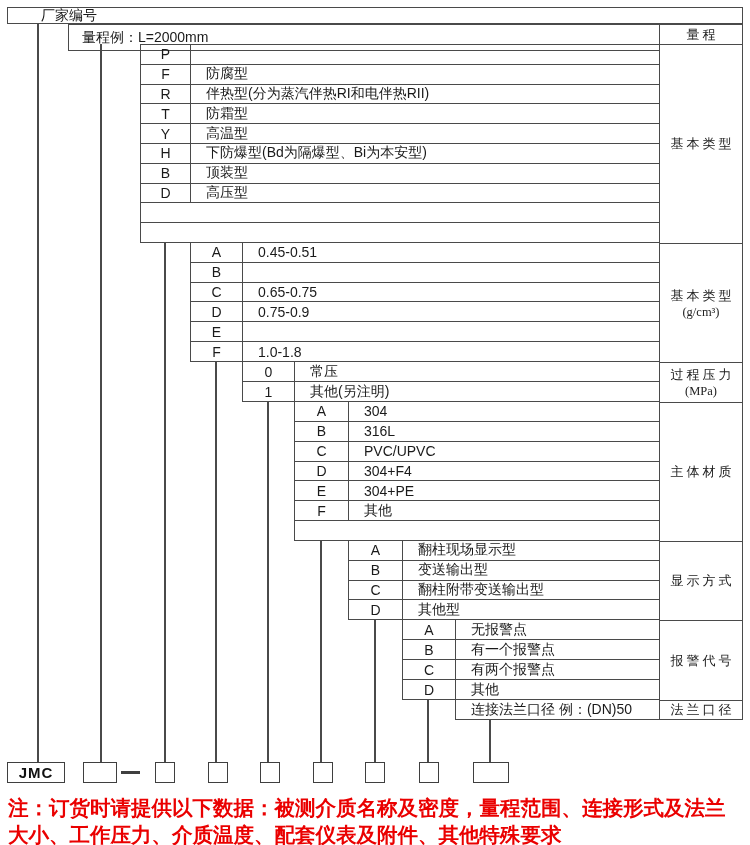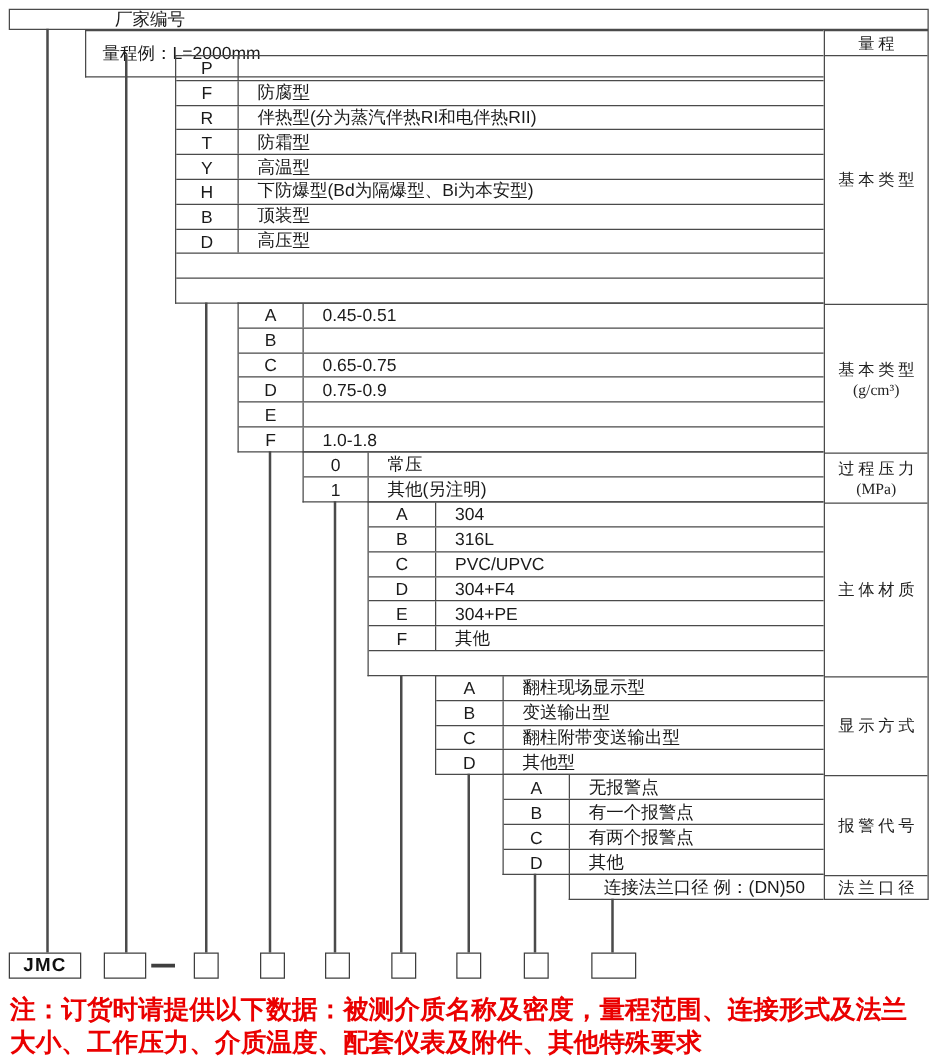--- a/index.html
+++ b/index.html
@@ -36,25 +36,25 @@
   .jmc{display:flex;align-items:center;justify-content:center;font-weight:bold;font-size:15px;letter-spacing:1px;color:#111;}
   .dash{position:absolute;left:121px;top:771px;width:19px;height:3px;background:#3f3f3f;}
   
   .note{position:absolute;left:8px;top:794px;width:740px;color:#ea0000;font-weight:bold;font-size:20.5px;line-height:27px;white-space:nowrap;}
 </style>
 </head>
 <body>
 
 <div id="stage">
 
-  <div class="bx hdr-text" style="left:7px;top:7px;width:736px;height:17px;padding-left:84px;">
+  <div class="bx hdr-text" style="left:7px;top:7px;width:736px;height:17px;padding-left:33px;">
     <span>厂家编号</span>
   </div>
 
-  <div class="bx noright hdr-text" style="left:68px;top:24px;width:591px;height:38px;padding-left:13px;">
+  <div class="bx noright hdr-text" style="left:68px;top:24px;width:591px;height:27px;padding-left:13px;">
     <span>量程例：L=2000mm</span>
   </div>
 
   <div class="tbl t-basic" style="left:140px;top:44px;width:519px;height:199px;">
     <div class="row">
         <div class="code">P</div>
       </div>
     <div class="row">
         <div class="code">F</div>
         <div class="val">防腐型</div>
@@ -188,21 +188,21 @@
     <div class="row">
         <div class="code">C</div>
         <div class="val">有两个报警点</div>
       </div>
     <div class="row">
         <div class="code">D</div>
         <div class="val">其他</div>
       </div>
   </div>
 
-  <div class="tbl" style="left:455px;top:699px;width:204px;height:21px;padding-left:12px;">
+  <div class="tbl" style="left:455px;top:699px;width:204px;height:21px;">
     <div class="row">
         <div class="val">连接法兰口径 例：(DN)50</div>
       </div>
   </div>
 
   <div class="sidecol">
     <div class="scell" style="height:20px;">
         <span class="sl">量程</span>
       </div>
     <div class="scell" style="height:199px;">

